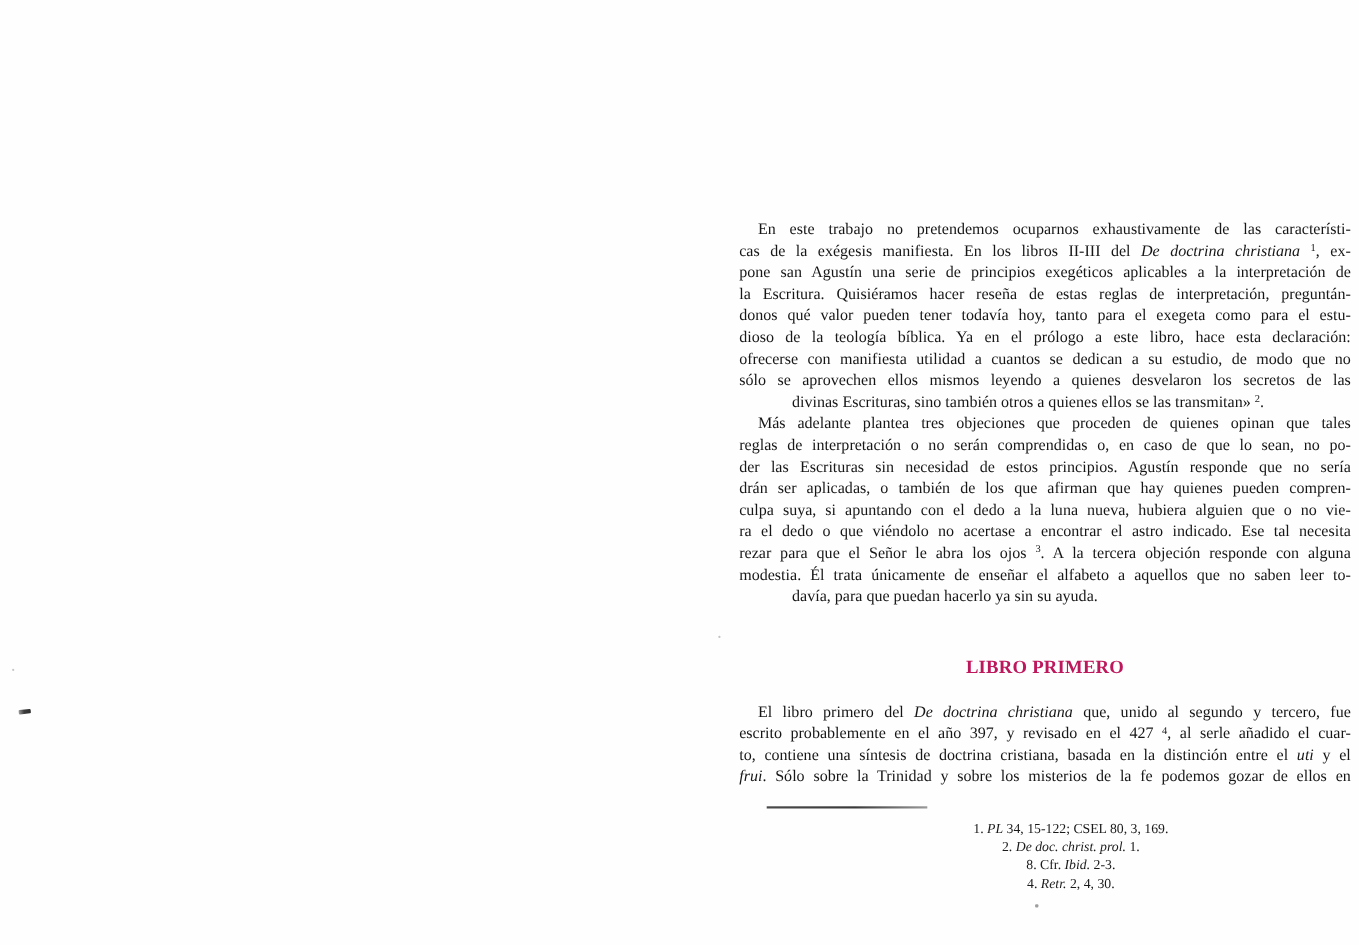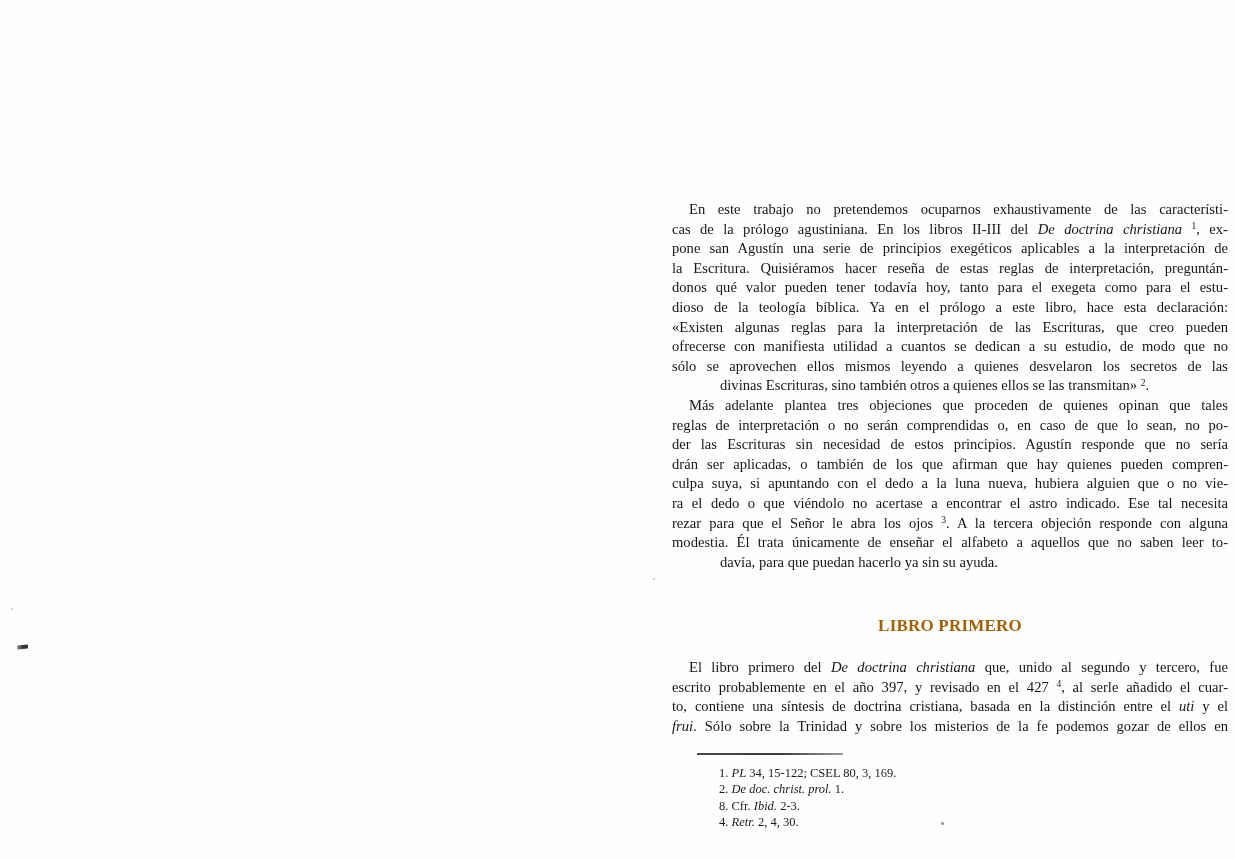--- a/index.html
+++ b/index.html
@@ -37,35 +37,35 @@
     top:-4.5px;
   }
   .heading{
     margin-top:44px;
     margin-bottom:22px;
     line-height:20px;
     font-size:17px;
     font-weight:bold;
     text-align:center;
     letter-spacing:0.2px;
-    color:#a16207;
+    color:#be185d;
   }
   .fnrule{
     margin-top:16px;
     margin-left:25px;
     width:146px;height:2px;
     background:linear-gradient(90deg,#4a4a4a 0%,#3a3a3a 55%,#9a9a9a 100%);
   }
   .footnotes{margin-top:10px;}
   .fnline{
     font-size:12.5px;
     line-height:16.5px;
     padding-left:47px;
     white-space:nowrap;
-    text-align:left;
+    text-align:center;
     color:#1a1a1a;
   }
   
   .artifact{position:absolute;}
   .mark-smudge{
     left:17px;top:645px;width:11px;height:4px;
     background:linear-gradient(90deg,#9a9a9a,#3c3c3c 45%,#2e2e2e);
     border-radius:1px;
     transform:rotate(-6deg);
   }
@@ -73,26 +73,25 @@
   .speck-2{left:941px;top:822px;width:3px;height:3px;background:#9e9e9e;border-radius:1px;}
   .speck-3{left:653px;top:578px;width:2px;height:2px;background:#c2c2c2;border-radius:50%;}
 </style>
 </head>
 <body>
 
 <div class="page">
   <div class="text-column">
     <div id="body">
         <div class="line indent"><span>En este trabajo no pretendemos ocuparnos exhaustivamente de las característi-</span></div>
-        <div class="line"><span>cas de la prólogo agustiniana. En los libros II-III del </span><span class="it">De doctrina christiana</span><span> </span><sup>1</sup><span>, ex-</span></div>
+        <div class="line"><span>cas de la exégesis manifiesta. En los libros II-III del </span><span class="it">De doctrina christiana</span><span> </span><sup>1</sup><span>, ex-</span></div>
         <div class="line"><span>pone san Agustín una serie de principios exegéticos aplicables a la interpretación de</span></div>
         <div class="line"><span>la Escritura. Quisiéramos hacer reseña de estas reglas de interpretación, preguntán-</span></div>
         <div class="line"><span>donos qué valor pueden tener todavía hoy, tanto para el exegeta como para el estu-</span></div>
         <div class="line"><span>dioso de la teología bíblica. Ya en el prólogo a este libro, hace esta declaración:</span></div>
-        <div class="line"><span>«Existen algunas reglas para la interpretación de las Escrituras, que creo pueden</span></div>
         <div class="line"><span>ofrecerse con manifiesta utilidad a cuantos se dedican a su estudio, de modo que no</span></div>
         <div class="line"><span>sólo se aprovechen ellos mismos leyendo a quienes desvelaron los secretos de las</span></div>
         <div class="line lastline"><span>divinas Escrituras, sino también otros a quienes ellos se las transmitan» </span><sup>2</sup><span>.</span></div>
         <div class="line indent"><span>Más adelante plantea tres objeciones que proceden de quienes opinan que tales</span></div>
         <div class="line"><span>reglas de interpretación o no serán comprendidas o, en caso de que lo sean, no po-</span></div>
         <div class="line"><span>der las Escrituras sin necesidad de estos principios. Agustín responde que no sería</span></div>
         <div class="line"><span>drán ser aplicadas, o también de los que afirman que hay quienes pueden compren-</span></div>
         <div class="line"><span>culpa suya, si apuntando con el dedo a la luna nueva, hubiera alguien que o no vie-</span></div>
         <div class="line"><span>ra el dedo o que viéndolo no acertase a encontrar el astro indicado. Ese tal necesita</span></div>
         <div class="line"><span>rezar para que el Señor le abra los ojos </span><sup>3</sup><span>. A la tercera objeción responde con alguna</span></div>

